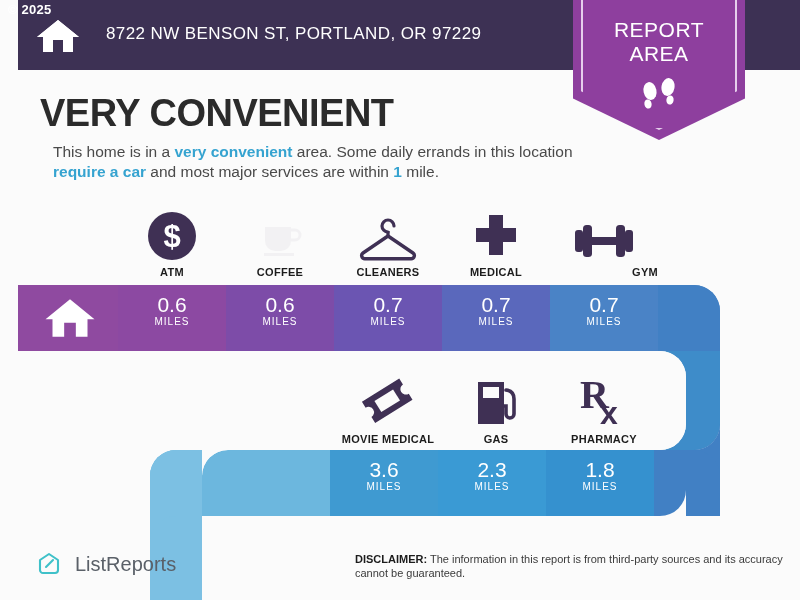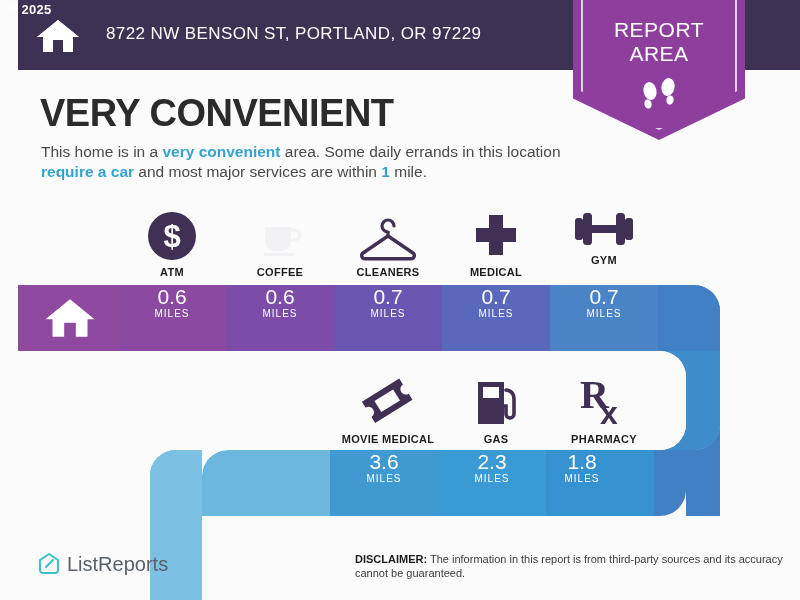--- a/index.html
+++ b/index.html
@@ -109,21 +109,21 @@
     position: absolute;
     left: 40px;
     top: 92px;
     font-size: 38px;
     font-weight: bold;
     color: #2b2b2b;
     letter-spacing: -0.5px;
   }
   .subtitle {
     position: absolute;
-    left: 41px;
+    left: 53px;
     top: 142px;
     width: 530px;
     font-size: 15.5px;
     line-height: 20px;
     color: #4a4a4a;
   }
   .hl {
     color: #35a3d0;
     font-weight: bold;
   }
@@ -147,41 +147,42 @@
     color: #1c1c1c;
     letter-spacing: 0.3px;
   }
   .icon-label.faded { color: #1c1c1c; }
   .dist-cell {
     position: absolute;
     width: 108px;
     height: 66px;
     color: #ffffff;
     text-align: center;
+    padding-top: 8px;
     box-sizing: border-box;
   }
   .dist-num {
     font-size: 21px;
     line-height: 24px;
     font-weight: normal;
   }
   .dist-unit {
     font-size: 10px;
     letter-spacing: 1px;
     margin-top: -1px;
   }
 
   
   .footer-logo {
     position: absolute;
     left: 38px;
     top: 552px;
     display: flex;
     align-items: center;
-    gap: 7px;
+    gap: 15px;
     z-index: 25;
   }
   .footer-logo-text {
     font-size: 20px;
     color: #5a6068;
   }
   .disclaimer {
     position: absolute;
     left: 355px;
     top: 552px;
@@ -313,21 +314,21 @@
 
   <div class="icon-cell" style="left:442px; top:203px;">
     <div class="icon-art">
       <svg width="48" height="48" viewBox="0 0 48 48">
         <path d="M17 2 h14 v13 h13 v14 h-13 v13 h-14 v-13 h-13 v-14 h13 z" fill="#3f3054"></path>
       </svg>
     </div>
     <div class="icon-label">MEDICAL</div>
   </div>
 
-  <div class="icon-cell" style="left:550px; top:191px;">
+  <div class="icon-cell" style="left:550px; top:203px;text-align:right;">
     <div class="icon-art">
       <svg width="62" height="40" viewBox="0 0 62 40">
         <rect x="2" y="9" width="8" height="22" rx="3" fill="#3f3054"></rect>
         <rect x="10" y="4" width="9" height="32" rx="3.5" fill="#3f3054"></rect>
         <rect x="43" y="4" width="9" height="32" rx="3.5" fill="#3f3054"></rect>
         <rect x="52" y="9" width="8" height="22" rx="3" fill="#3f3054"></rect>
         <rect x="18" y="16" width="26" height="8" fill="#3f3054"></rect>
       </svg>
     </div>
     <div class="icon-label">GYM</div>
@@ -392,21 +393,21 @@
   </div>
 
   <div class="dist-cell" style="left:330px; top:450px; z-index:10;">
     <div class="dist-num">3.6</div>
     <div class="dist-unit">MILES</div>
   </div>
   <div class="dist-cell" style="left:438px; top:450px; z-index:10;">
     <div class="dist-num">2.3</div>
     <div class="dist-unit">MILES</div>
   </div>
-  <div class="dist-cell" style="left:528px; top:450px; z-index:10;">
+  <div class="dist-cell" style="left:546px; top:450px; z-index:10;">
     <div class="dist-num">1.8</div>
     <div class="dist-unit">MILES</div>
   </div>
 
   <div class="footer-logo">
     <svg width="22" height="24" viewBox="0 0 22 24">
       <path d="M11 2 L20 8 v10 a3 3 0 0 1 -3 3 H5 a3 3 0 0 1 -3 -3 V8 Z" fill="none" stroke="#3fc1c9" stroke-width="2.1" stroke-linejoin="round"></path>
       <path d="M8 15 L15 8" stroke="#3fc1c9" stroke-width="2.1" stroke-linecap="round"></path>
     </svg>
     <span class="footer-logo-text">ListReports</span>

